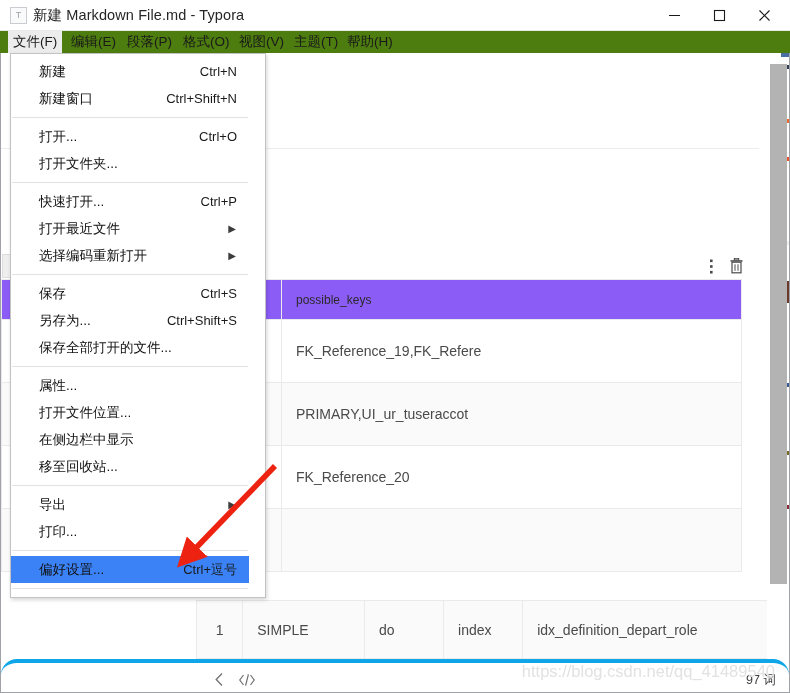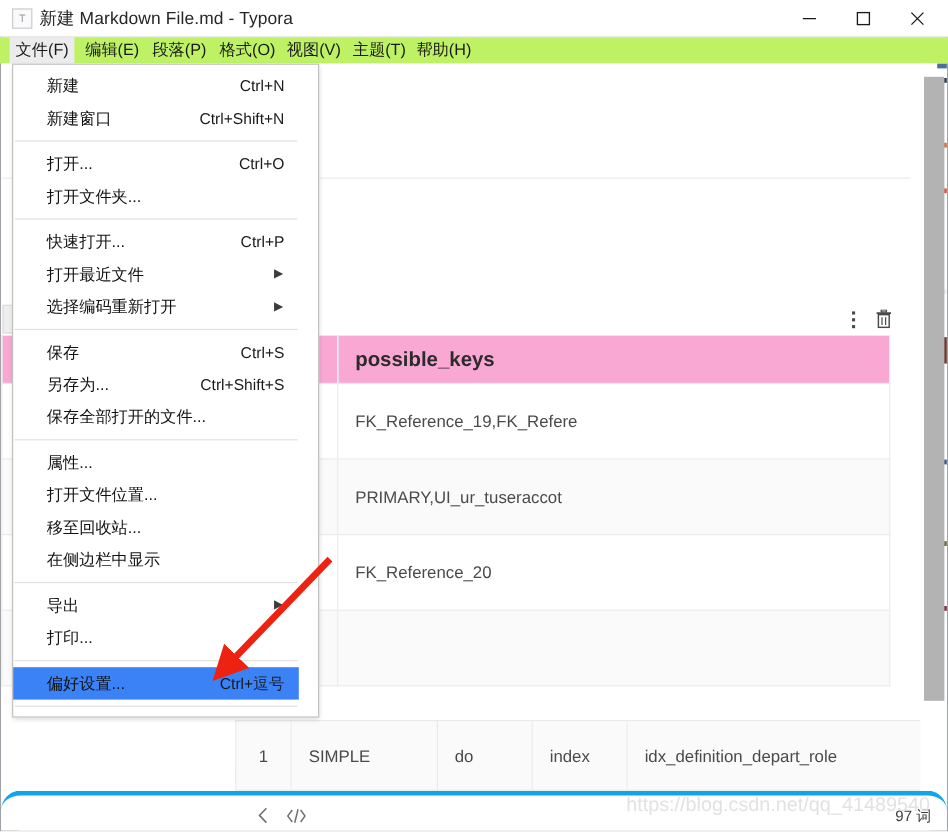--- a/index.html
+++ b/index.html
@@ -63,21 +63,21 @@
   .winbtn svg { display: block; }
   .wb-min { right: 93px; }
   .wb-max { right: 48px; }
   .wb-close { right: 3px; }
 
   
   .menubar {
     position: absolute;
     left: 0; top: 31px;
     width: 790px; height: 22px;
-    background: #bef264;
+    background: #4d7c0f;
   }
   .menubar-item {
     position: absolute;
     top: 0;
     height: 22px;
     padding: 0 5px;
     font-size: 13.5px;
     color: #1a1a1a;
     line-height: 22px;
     white-space: nowrap;
@@ -148,25 +148,25 @@
     color: #4a4a4a;
   }
   table.explain th, table.explain td {
     border: 1px solid #eaeaea;
     text-align: left;
     padding: 0 14px;
     overflow: hidden;
     white-space: nowrap;
   }
   table.explain th {
-    background: #f9a8d4;
-    font-weight: bold;
+    background: #8b5cf6;
+    font-weight: normal;
     color: #2b2b2b;
     height: 40px;
-    font-size: 17px;
+    font-size: 12px;
   }
   table.explain td { height: 63px; }
   table.explain tbody tr:nth-child(even) td { background: #fafafa; }
   table.explain tbody tr:nth-child(odd)  td { background: #ffffff; }
   .col-sel  { width: 132px; }
   .col-tbl  { width: 74px; }
   .col-type { width: 74px; }
   .col-keys { width: 460px; }
 
   
@@ -524,24 +524,24 @@
 
     <div class="msep"></div>
 
     <div class="mi">
       <span>属性...</span>
     </div>
     <div class="mi">
       <span>打开文件位置...</span>
     </div>
     <div class="mi">
+      <span>在侧边栏中显示</span>
+    </div>
+    <div class="mi">
       <span>移至回收站...</span>
-    </div>
-    <div class="mi">
-      <span>在侧边栏中显示</span>
     </div>
 
     <div class="msep"></div>
 
     <div class="mi">
       <span>导出</span>
       <span class="submark">▶</span>
     </div>
     <div class="mi">
       <span>打印...</span>

